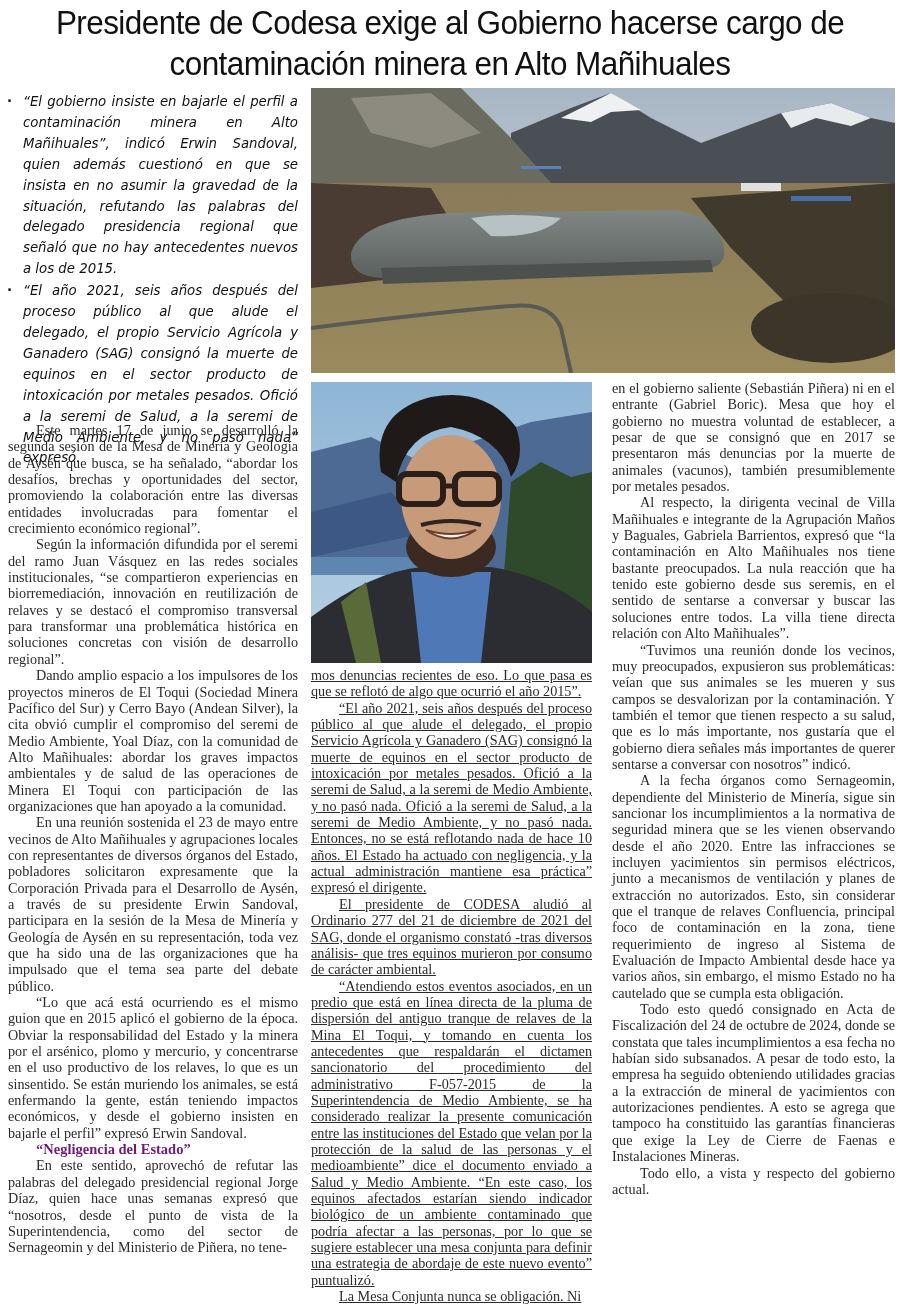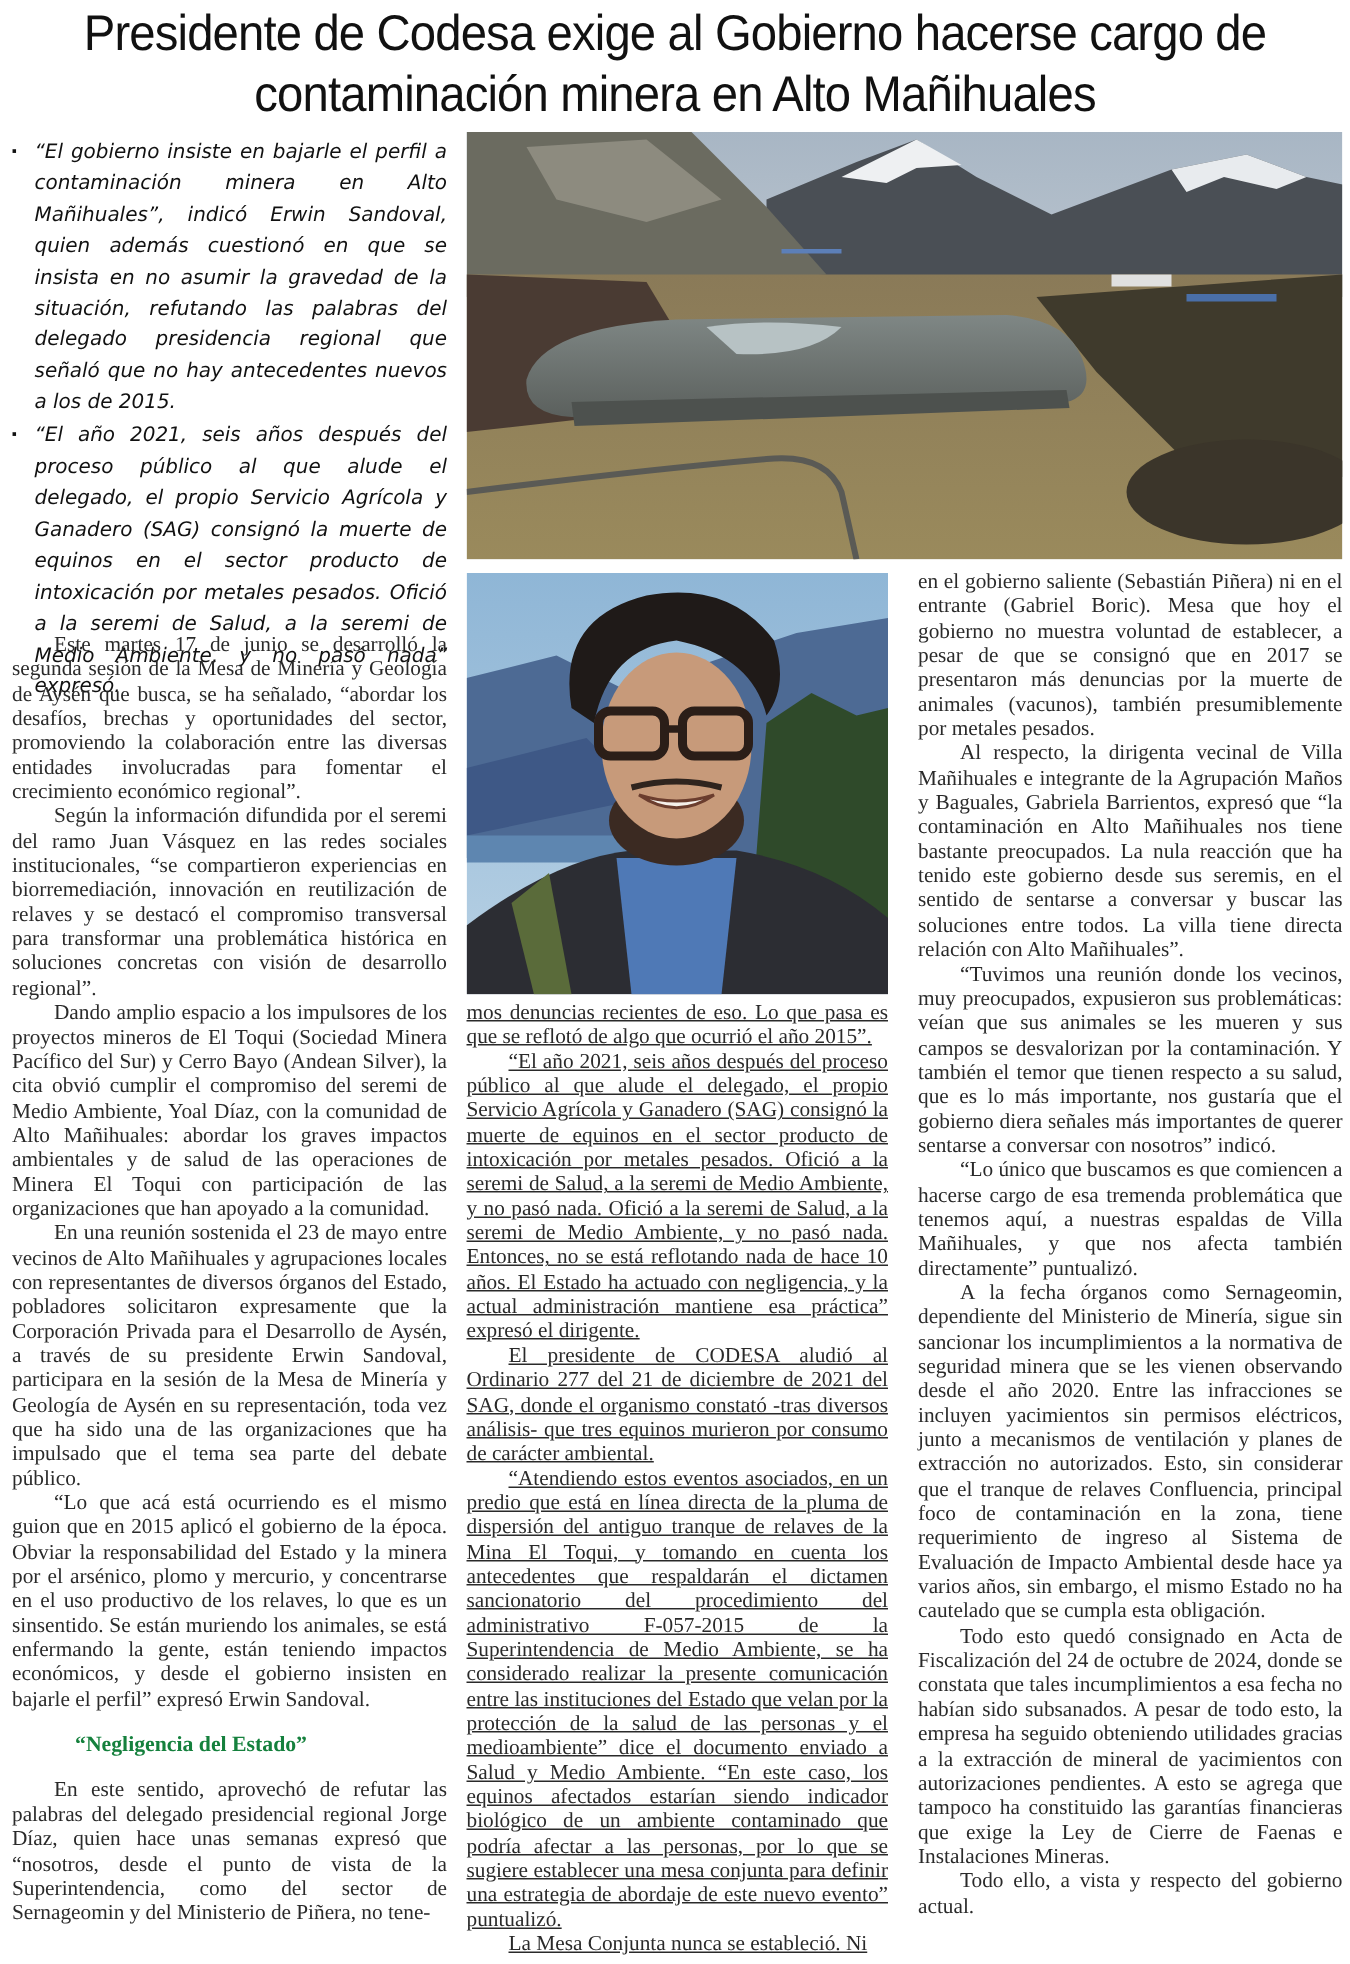--- a/index.html
+++ b/index.html
@@ -16,21 +16,21 @@
     font-size:13.3px; line-height:20.9px; color:#111; text-align:justify;
   }
   .bullet { position:relative; padding-left:17px; margin-bottom:1px; }
   .bullet .dot { position:absolute; left:1px; top:0; font-style:normal; font-weight:bold; }
   .col {
     position:absolute; font-family:"Liberation Serif", "DejaVu Serif", serif;
     font-size:14.2px; line-height:16.35px; color:#2a2a2a; text-align:justify; hyphens:auto;
   }
   .col p { margin:0; text-indent:28px; }
   .col p.cont { text-indent:0; }
-  .col h3 { margin:14px; text-indent:28px; font-size:14.5px; font-weight:bold; line-height:16.35px; color:#15803d; }
+  .col h3 { margin:0; text-indent:28px; font-size:14.5px; font-weight:bold; line-height:16.35px; color:#701a75; }
   #col1 { left:8px; top:422px; width:290px;font-family:Liberation Serif, serif; }
   #col2 { left:311px; top:667px; width:281px;text-decoration:underline; }
   #col3 { left:612px; top:380px; width:283px; }
   .photo { position:absolute; overflow:hidden; }
   #aerial { left:311px; top:88px; width:584px; height:285px; }
   #portrait { left:311px; top:382px; width:281px; height:281px; }
 </style>
 </head>
 <body>
 
@@ -134,24 +134,23 @@
   <p>“Lo que acá está ocurriendo es el mismo guion que en 2015 aplicó el gobierno de la época. Obviar la responsabilidad del Estado y la minera por el arsénico, plomo y mercurio, y concentrarse en el uso productivo de los relaves, lo que es un sinsentido.  Se están muriendo los animales, se está enfermando la gente, están teniendo impactos económicos, y desde el gobierno insisten en bajarle el perfil” expresó Erwin Sandoval.</p>
   <h3>“Negligencia del Estado”</h3>
   <p>En este sentido, aprovechó de refutar las palabras del delegado presidencial regional Jorge Díaz, quien hace unas semanas expresó que “nosotros, desde el punto de vista de la Superintendencia, como del sector de Sernageomin y del Ministerio de Piñera, no tene-</p>
 </div>
 
 <div class="col" id="col2">
   <p class="cont">mos denuncias recientes de eso. Lo que pasa es que se reflotó de algo que ocurrió el año 2015”.</p>
   <p>“El año 2021, seis años después del proceso público al que alude el delegado, el propio Servicio Agrícola y Ganadero (SAG) consignó la muerte de equinos en el sector producto de intoxicación por metales pesados. Ofició a la seremi de Salud, a la seremi de Medio Ambiente, y no pasó nada.   Ofició a la seremi de Salud, a la seremi de Medio Ambiente, y no pasó nada. Entonces, no se está reflotando nada de hace 10 años. El Estado ha actuado con negligencia, y la actual administración mantiene esa práctica” expresó el dirigente.</p>
   <p>El presidente de CODESA aludió al Ordinario 277 del 21 de diciembre de 2021 del SAG, donde el organismo constató -tras diversos análisis- que tres equinos murieron por consumo de carácter ambiental.</p>
   <p>“Atendiendo estos eventos asociados, en un predio que está en línea directa de la pluma de dispersión del antiguo tranque de relaves de la Mina El Toqui, y tomando en cuenta los antecedentes que respaldarán el dictamen sancionatorio del procedimiento del administrativo F-057-2015 de la Superintendencia de Medio Ambiente, se ha considerado realizar la presente comunicación entre las instituciones del Estado que velan por la protección de la salud de las personas y el medioambiente” dice el documento enviado a Salud y Medio Ambiente.  “En este caso, los equinos afectados estarían siendo indicador biológico de un ambiente contaminado que podría afectar a las personas, por lo que se sugiere establecer una mesa conjunta para definir una estrategia de abordaje de este nuevo evento” puntualizó.</p>
-  <p>La Mesa Conjunta nunca se estableció. Ni</p>
+  <p>La Mesa Conjunta nunca se obligación. Ni</p>
 </div>
 
 <div class="col" id="col3">
   <p class="cont">en el gobierno saliente (Sebastián Piñera) ni en el entrante (Gabriel Boric). Mesa que hoy el gobierno no muestra voluntad de establecer, a pesar de que se consignó que en 2017 se presentaron más denuncias por la muerte de animales (vacunos), también presumiblemente por metales pesados.</p>
   <p>Al respecto, la dirigenta vecinal de Villa Mañihuales e integrante de la Agrupación Maños y Baguales, Gabriela Barrientos, expresó que “la contaminación en Alto Mañihuales nos tiene bastante preocupados.  La nula reacción que ha tenido este gobierno desde sus seremis, en el sentido de sentarse a conversar y buscar las soluciones entre todos. La villa tiene directa relación con Alto Mañihuales”.</p>
   <p>“Tuvimos una reunión donde los vecinos, muy preocupados, expusieron sus problemáticas: veían que sus animales se les mueren y sus campos se desvalorizan por la contaminación.  Y también el temor que tienen respecto a su salud, que es lo más importante, nos gustaría que el gobierno diera señales más importantes de querer sentarse a conversar con nosotros” indicó.</p>
-  <p>“Lo único que buscamos es que comiencen a hacerse cargo de esa tremenda problemática que tenemos aquí, a nuestras espaldas de Villa Mañihuales, y que nos afecta también directamente” puntualizó.</p>
   <p>A la fecha órganos como Sernageomin, dependiente del Ministerio de Minería, sigue sin sancionar los incumplimientos a la normativa de seguridad minera que se les vienen observando desde el año 2020. Entre las infracciones se incluyen yacimientos sin permisos eléctricos, junto a mecanismos de ventilación y planes de extracción no autorizados.   Esto, sin considerar que el tranque de relaves Confluencia, principal foco de contaminación en la zona, tiene requerimiento de ingreso al Sistema de Evaluación de Impacto Ambiental desde hace ya varios años, sin embargo, el mismo Estado no ha cautelado que se cumpla esta obligación.</p>
   <p>Todo esto quedó consignado en Acta de Fiscalización del 24 de octubre de 2024, donde se constata que tales incumplimientos a esa fecha no habían sido subsanados.  A pesar de todo esto, la empresa ha seguido obteniendo utilidades gracias a la extracción de mineral de yacimientos con autorizaciones pendientes.  A esto se agrega que tampoco ha constituido las garantías financieras que exige la Ley de Cierre de Faenas e Instalaciones Mineras.</p>
   <p>Todo ello, a vista y respecto del gobierno actual.</p>
 </div>
 
 </body></html>

